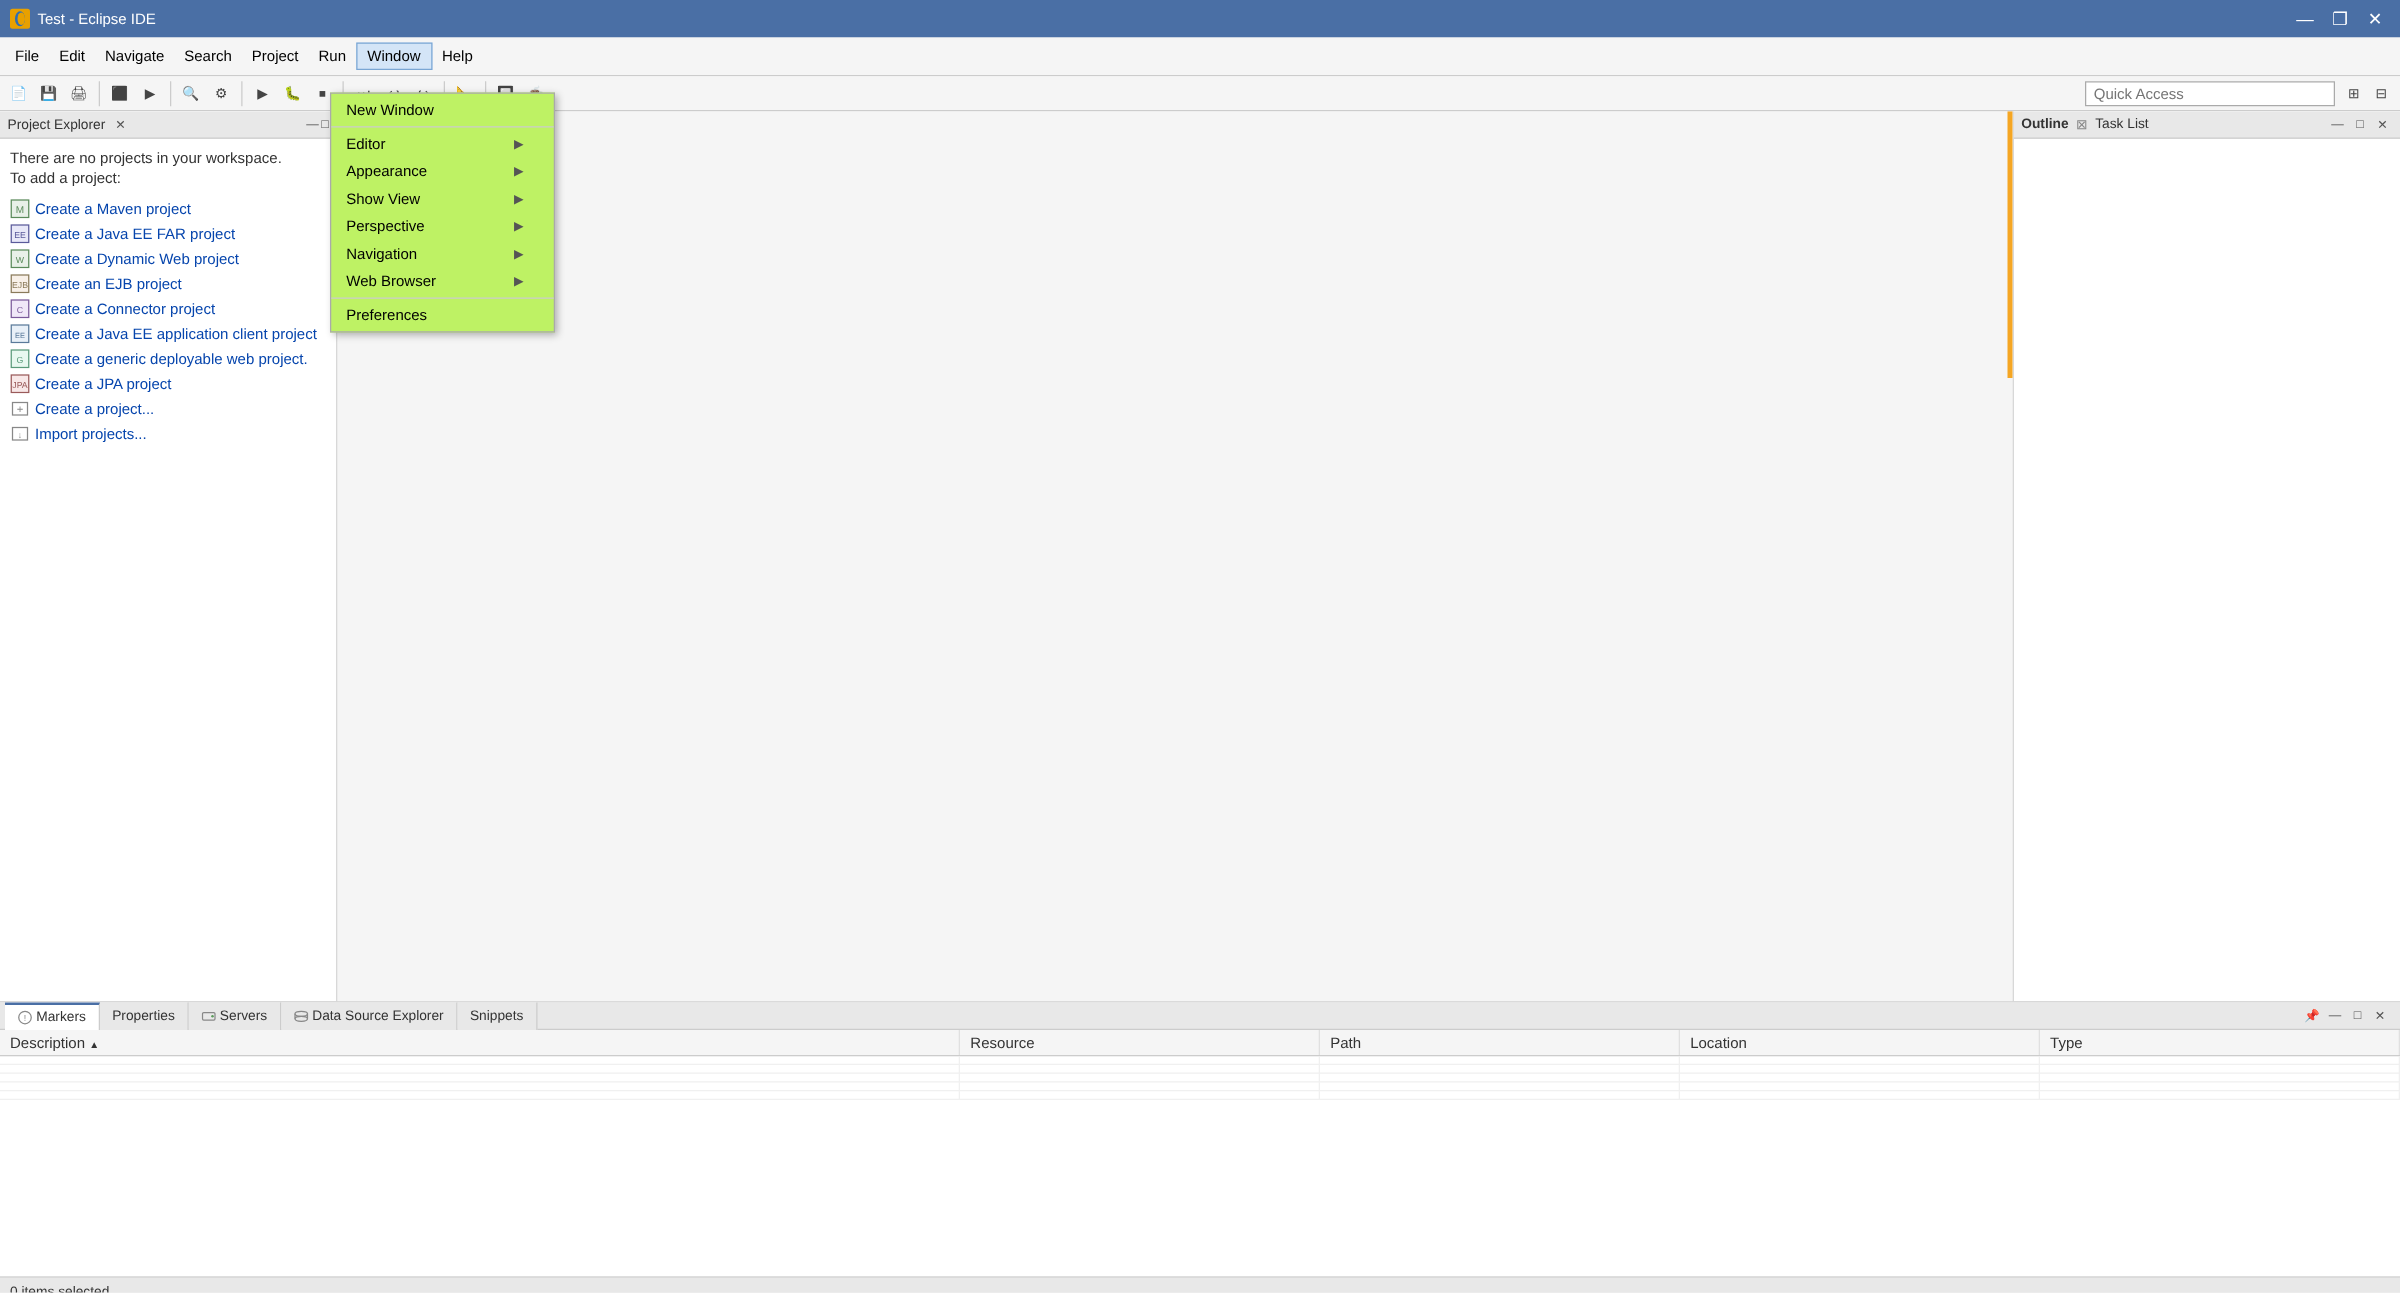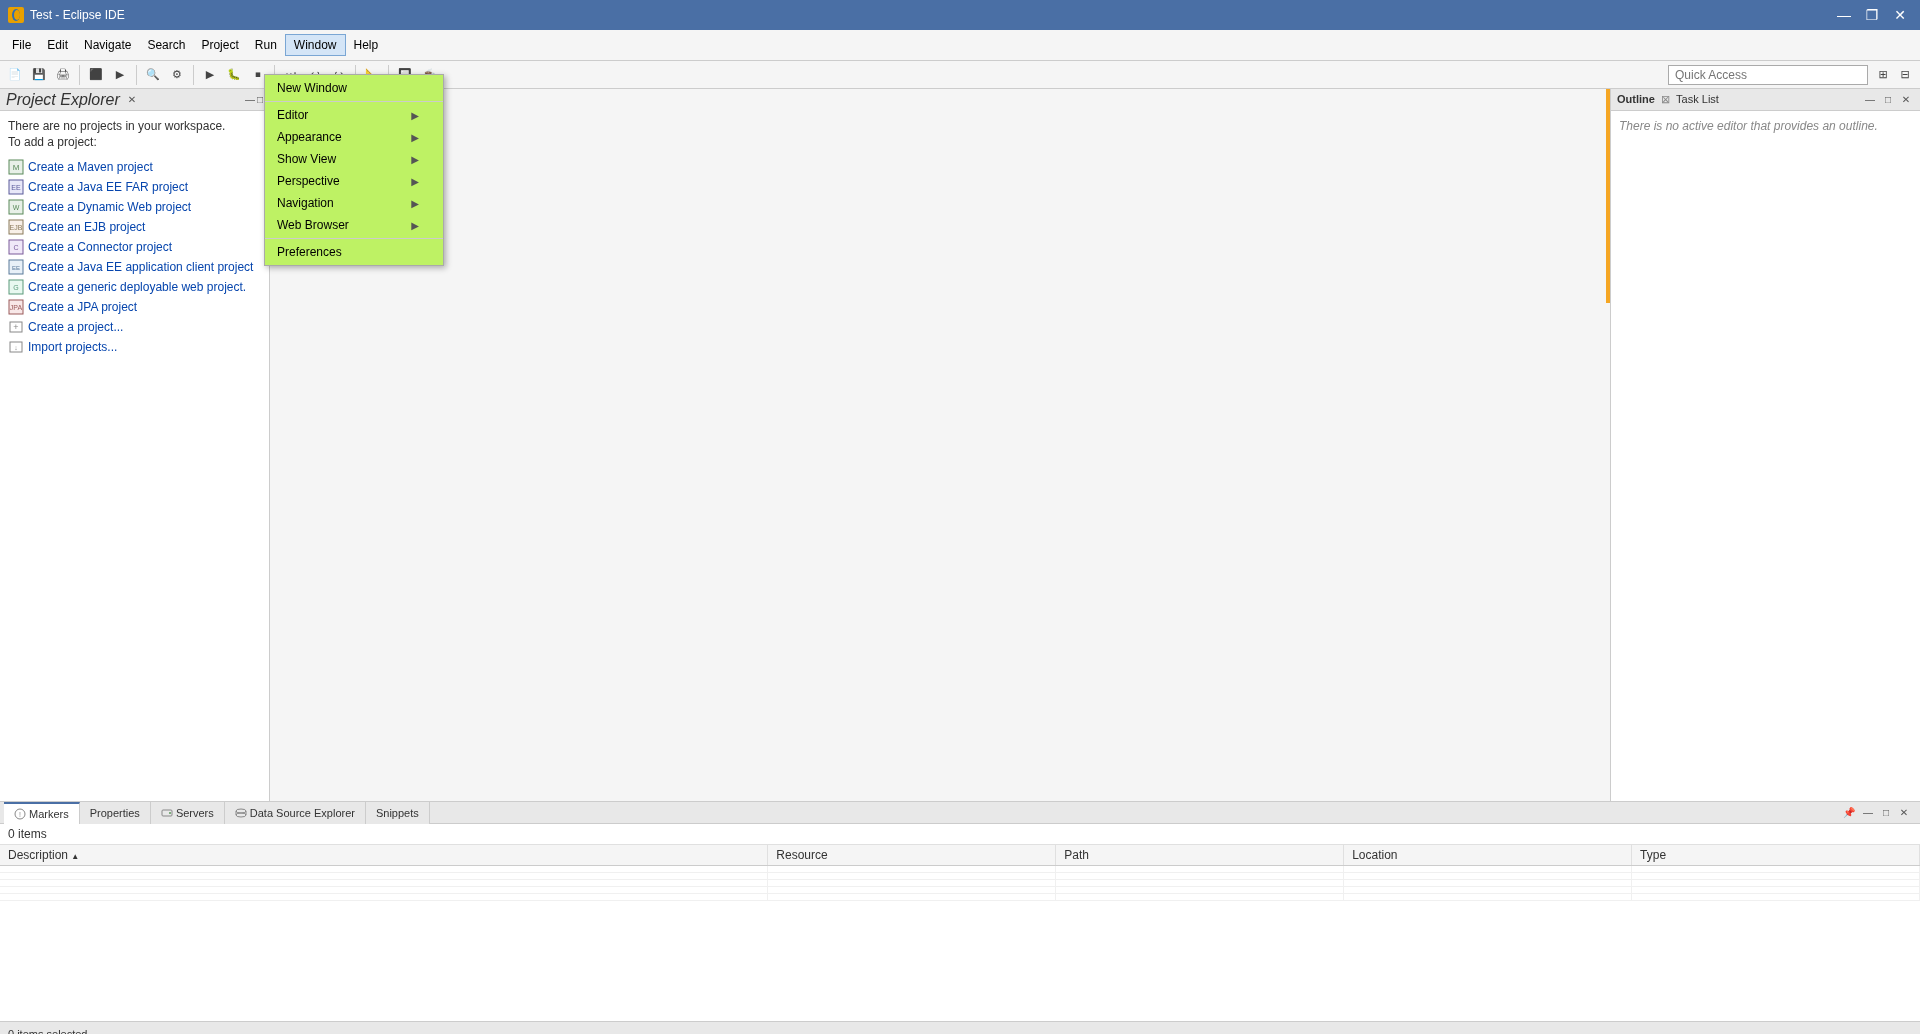--- a/index.html
+++ b/index.html
@@ -428,21 +428,21 @@
     <button class="toolbar-btn">⊟</button>
   </div>
 </div>
 
 <div id="main-layout">
   <div id="content-area">
 
     <div id="project-explorer">
       <div id="project-explorer-header">
         <div id="project-explorer-title">
-          <span style="font-size:16px;color:#333;font-style:italic;">Project Explorer</span>
+          <span style="font-size:11px;color:#333;">Project Explorer</span>
           <span style="cursor:pointer;font-size:10px;color:#555;margin-left:4px;">✕</span>
         </div>
         <div style="display:flex;gap:2px;">
           <button style="background:none;border:none;cursor:pointer;font-size:10px;color:#555;">—</button>
           <button style="background:none;border:none;cursor:pointer;font-size:10px;color:#555;">□</button>
         </div>
       </div>
       <div id="project-explorer-content">
         <p style="font-size:12px;color:#333;margin-bottom:2px;">There are no projects in your workspace.</p>
         <p style="font-size:12px;color:#333;margin-bottom:8px;">To add a project:</p>
@@ -529,23 +529,20 @@
         <div id="outline-tabs">
           <span class="outline-tab active">Outline</span>
           <span style="color:#888;font-size:11px;margin:0 2px;">⊠</span>
           <span class="outline-tab">Task List</span>
         </div>
         <div id="outline-controls">
           <button class="outline-ctrl-btn">—</button>
           <button class="outline-ctrl-btn">□</button>
           <button class="outline-ctrl-btn">✕</button>
         </div>
-      </div>
-      <div id="outline-content">
-        <span>There is no active editor that provides an outline.</span>
       </div>
     </div>
 
   </div>
 
   <div id="bottom-panel">
     <div id="bottom-tabs-bar">
       <div id="bottom-tabs">
         <div class="bottom-tab active">
           <svg width="12" height="12" viewBox="0 0 12 12">
@@ -577,21 +574,20 @@
           <span>Snippets</span>
         </div>
       </div>
       <div id="bottom-toolbar">
         <button class="bottom-ctrl-btn">📌</button>
         <button class="bottom-ctrl-btn">—</button>
         <button class="bottom-ctrl-btn">□</button>
         <button class="bottom-ctrl-btn">✕</button>
       </div>
     </div>
-    <div id="items-count">0 items</div>
     <table id="markers-table">
       <thead>
         <tr>
           <th style="width:40%;">
             Description
             <span style="font-size:8px;">▲</span>
           </th>
           <th style="width:15%;">Resource</th>
           <th style="width:15%;">Path</th>
           <th style="width:15%;">Location</th>

